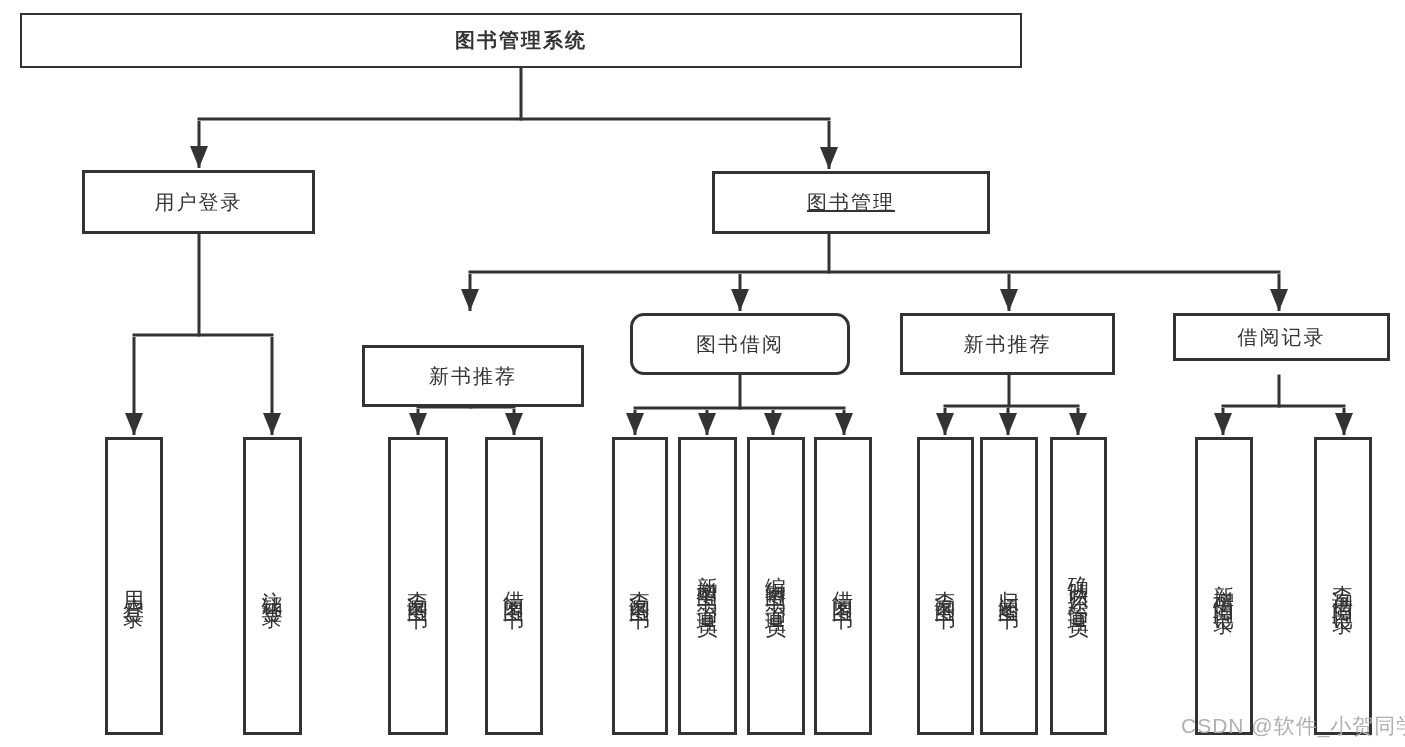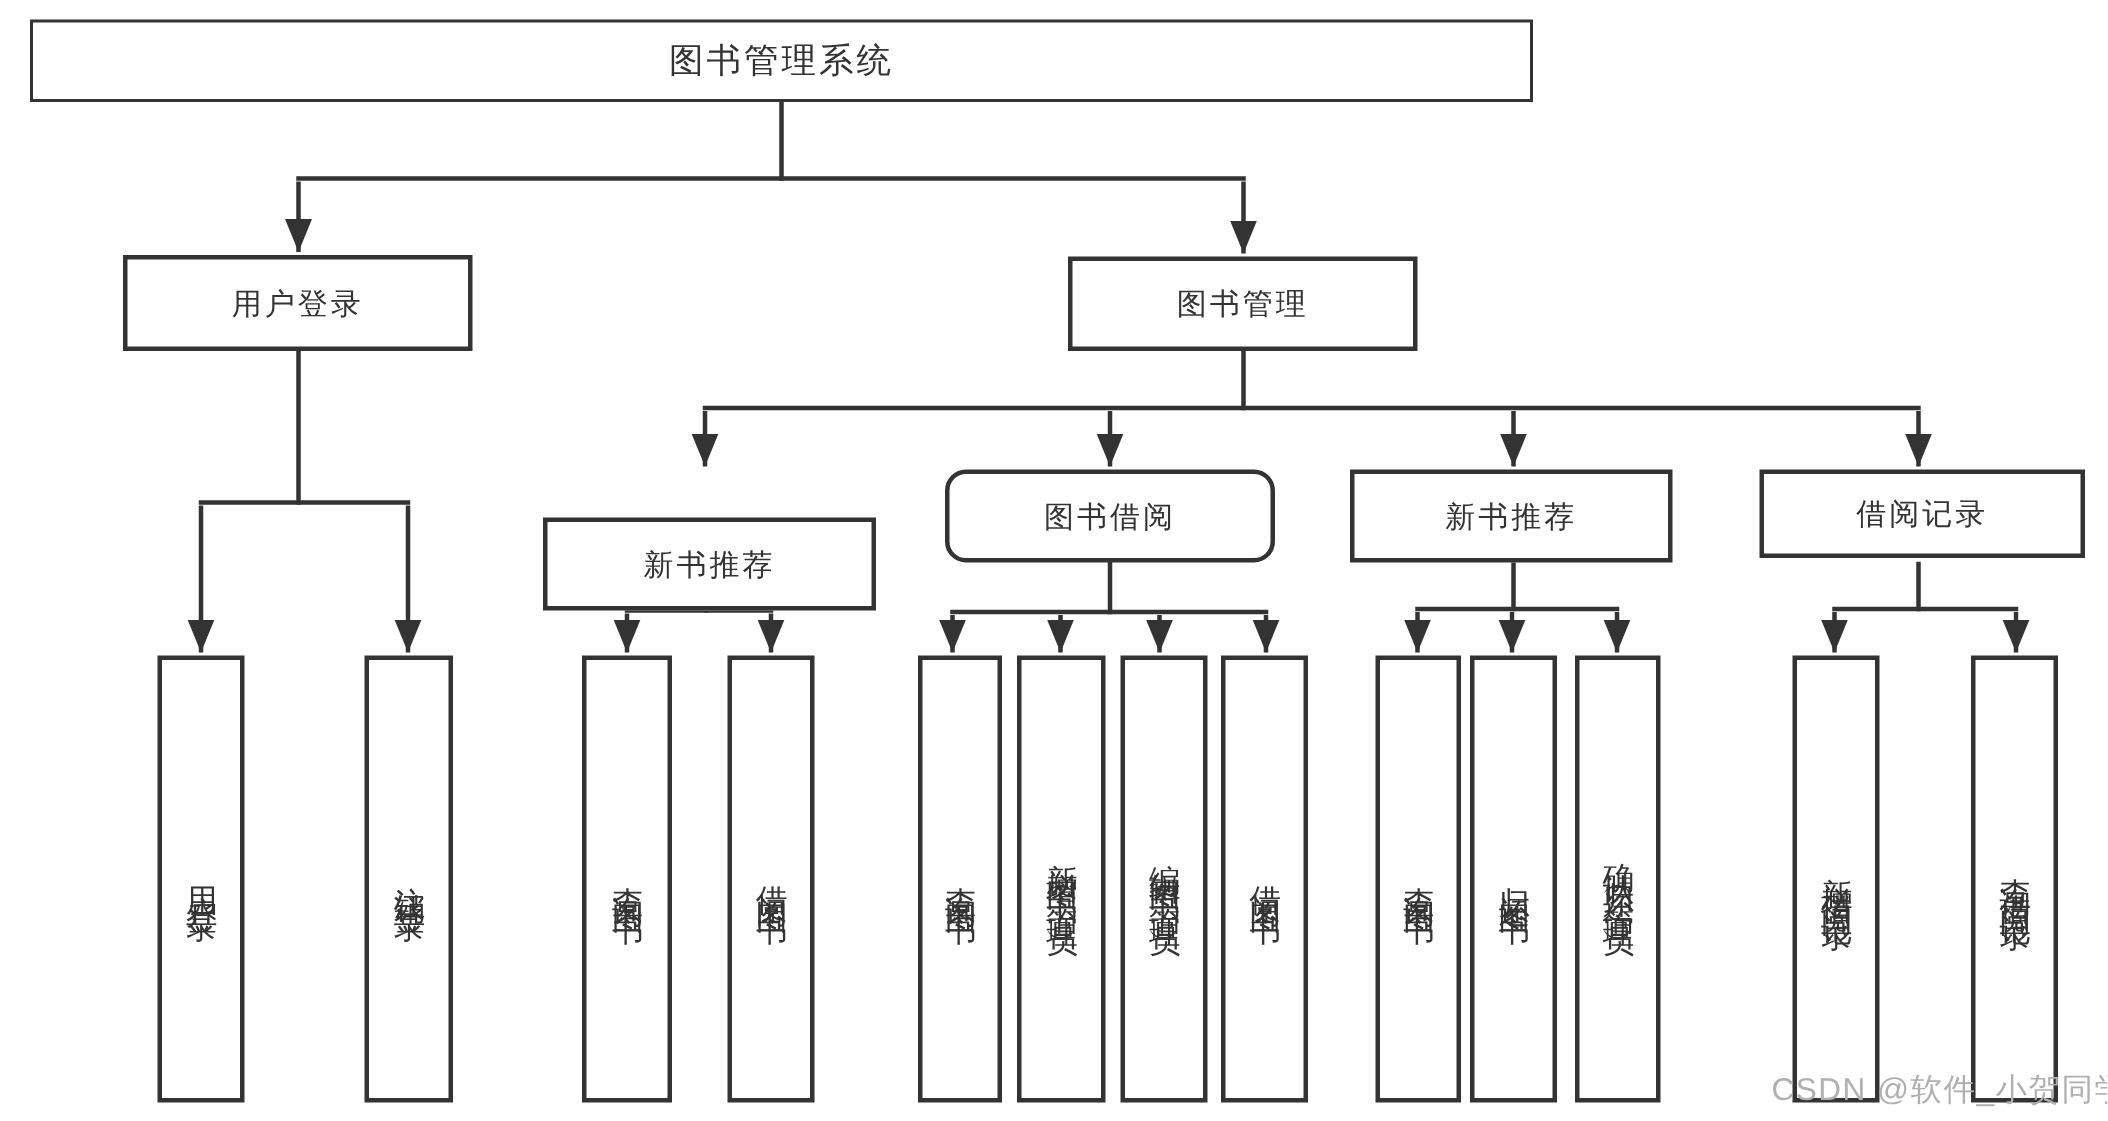--- a/index.html
+++ b/index.html
@@ -26,22 +26,23 @@
     align-items: center;
     justify-content: center;
     text-align: center;
   }
   .node.hlabel {
     font-size: 20px;
     letter-spacing: 2px;
   }
   .node.root {
     border-width: 2px;
-    font-size: 23px;
+    font-size: 20px;
     letter-spacing: 2px;
+    font-weight: bold;
   }
   .node.leaf .vtext {
     writing-mode: vertical-rl;
     text-orientation: mixed;
     font-size: 21px;
     line-height: 1.1;
     letter-spacing: 6px;
     white-space: nowrap;
   }
   .watermark {
@@ -117,34 +118,34 @@
     </g>
   </svg>
 
   <div class="node root" style="left:20px; top:13px; width:1002px; height:55px;">
     <span>图书管理系统</span>
   </div>
 
   <div class="node hlabel" style="left:82px; top:170px; width:233px; height:64px;">
     <span>用户登录</span>
   </div>
-  <div class="node hlabel" style="left:712px; top:171px; width:233px; height:63px;">
+  <div class="node hlabel" style="left:712px; top:171px; width:278px; height:63px;text-decoration:underline;">
     <span>图书管理</span>
   </div>
 
   <div class="node hlabel" style="left:362px; top:313px; width:222px; height:62px;margin-top:32px;">
     <span>新书推荐</span>
   </div>
   <div class="node hlabel" style="left:630px; top:313px; width:220px; height:62px;border-radius:14px;">
     <span>图书借阅</span>
   </div>
   <div class="node hlabel" style="left:900px; top:313px; width:215px; height:62px;">
     <span>新书推荐</span>
   </div>
-  <div class="node hlabel" style="left:1173px; top:313px; width:217px; height:59px;">
+  <div class="node hlabel" style="left:1173px; top:313px; width:217px; height:48px;">
     <span>借阅记录</span>
   </div>
 
   <div class="node leaf" style="left:105px; top:437px; width:58px; height:298px;">
     <span class="vtext">用户登录</span>
   </div>
   <div class="node leaf" style="left:243px; top:437px; width:59px; height:298px;">
     <span class="vtext">注销登录</span>
   </div>
 

